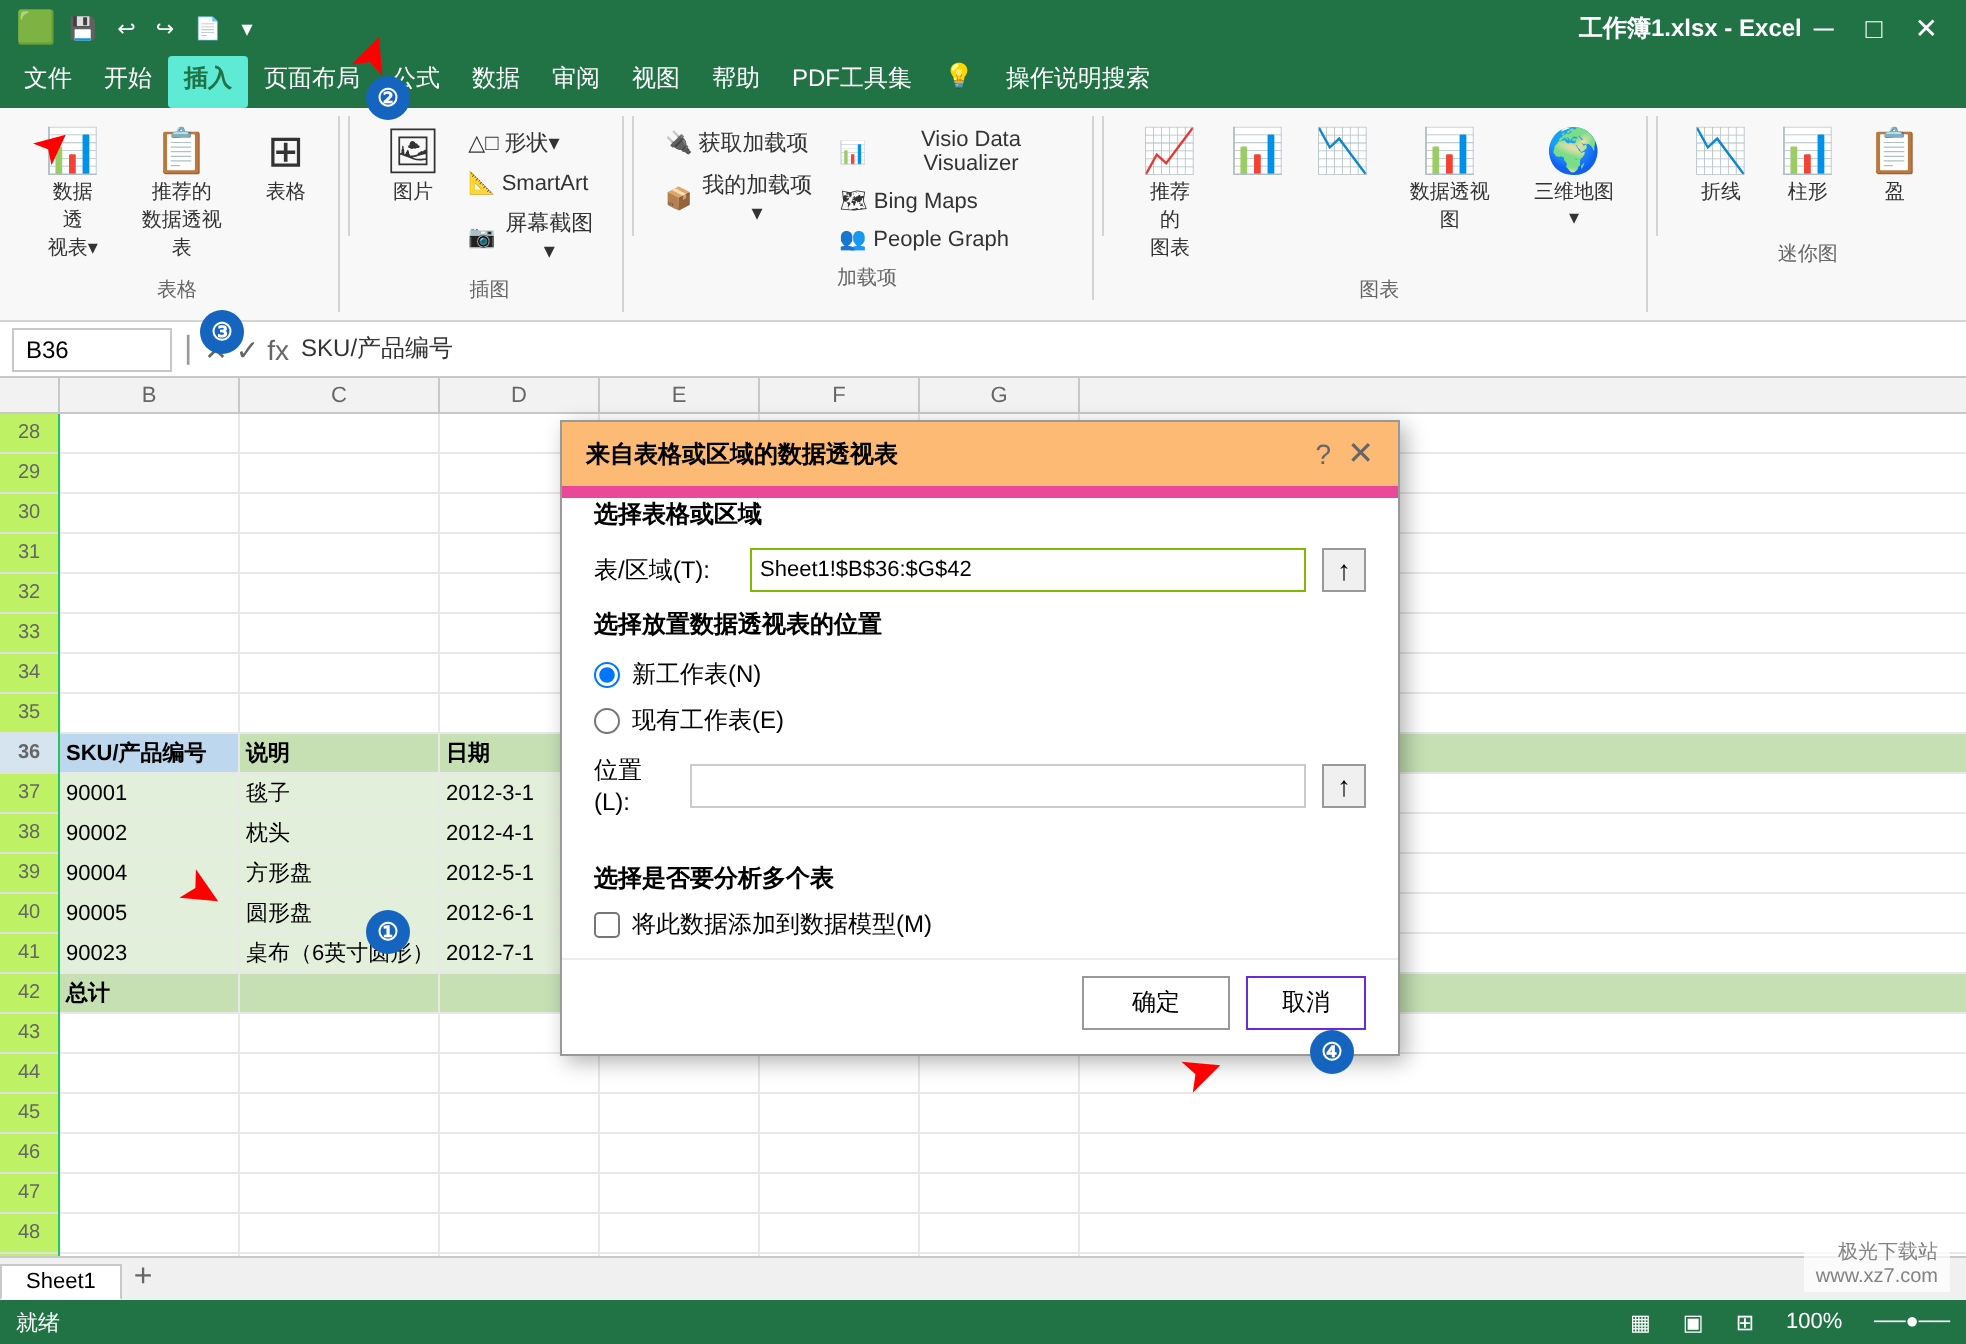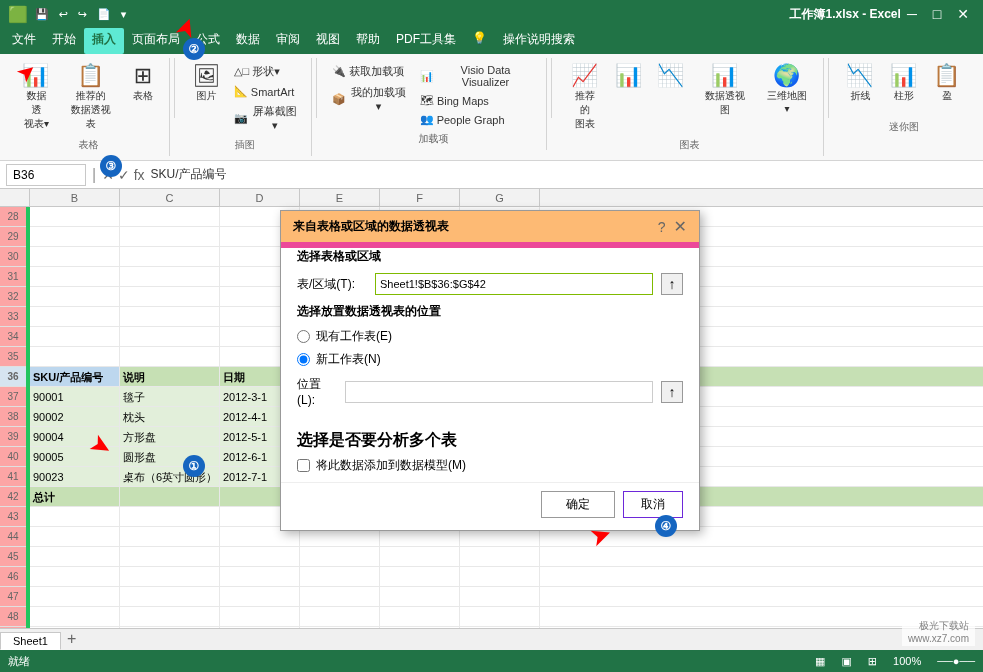--- a/index.html
+++ b/index.html
@@ -121,21 +121,21 @@
     }
     .row-num-header { width: 30px; border-right: 1px solid #c8c8c8; flex-shrink: 0; }
     .col-header {
       border-right: 1px solid #c8c8c8;
       text-align: center;
       font-size: 11px;
       color: #666;
       line-height: 18px;
     }
     .spreadsheet-body { display: flex; }
-    .row-numbers { width: 30px; background: #fca5a5; border-right: 4px solid #22c55e; flex-shrink: 0; }
+    .row-numbers { width: 30px; background: #bef264; border-right: 1px solid #22c55e; flex-shrink: 0; }
     .row-number { height: 20px; border-bottom: 1px solid #e0e0e0; text-align: center; font-size: 10px; color: #666; line-height: 20px; }
     .grid { flex: 1; overflow: hidden; }
     .grid-row { display: flex; height: 20px; border-bottom: 1px solid #e8e8e8; }
     .cell {
       border-right: 1px solid #e8e8e8;
       padding: 0 3px;
       font-size: 11px;
       line-height: 20px;
       overflow: hidden;
       white-space: nowrap;
@@ -197,21 +197,21 @@
       justify-content: center;
       font-size: 14px;
     }
     .radio-group { display: flex; flex-direction: column; gap: 6px; margin-bottom: 8px; }
     .radio-row { display: flex; align-items: center; gap: 6px; font-size: 12px; }
     .radio-row input[type=radio] { margin: 0; }
     .location-row { display: flex; align-items: center; gap: 8px; margin-bottom: 23px; }
     .location-label { font-size: 12px; width: 40px; }
     .location-input { flex: 1; height: 22px; border: 1px solid #ccc; padding: 0 4px; font-size: 11px; }
     .analyze-section { margin-bottom: 8px; }
-    .analyze-label { font-size: 16px; font-weight: bold; margin-bottom: 6px; }
+    .analyze-label { font-size: 12px; font-weight: bold; margin-bottom: 6px; }
     .checkbox-row { display: flex; align-items: center; gap: 6px; font-size: 12px; }
     .checkbox-row input[type=checkbox] { margin: 0; }
     .dialog-footer { display: flex; justify-content: flex-end; gap: 8px; padding: 8px 16px 12px; border-top: 1px solid #eee; margin-top: 4px; }
     .btn-ok {
       background: white;
       border: 1px solid #999;
       padding: 4px 24px;
       font-size: 12px;
       cursor: pointer;
       min-width: 60px;
@@ -717,26 +717,26 @@
       <div class="dialog-section-label">选择表格或区域</div>
       <div class="dialog-row">
         <label class="dialog-label">表/区域(T):</label>
         <input class="dialog-input" value="Sheet1!$B$36:$G$42" style="">
         <button class="dialog-input-btn">↑</button>
       </div>
 
       <div class="dialog-section-label">选择放置数据透视表的位置</div>
       <div class="radio-group">
         <label class="radio-row">
+          <input type="radio" name="placement" checked="" style="">
+          <span>新工作表(N)</span>
+        </label>
+        <label class="radio-row">
           <input type="radio" name="placement" style="">
           <span>现有工作表(E)</span>
-        </label>
-        <label class="radio-row">
-          <input type="radio" name="placement" checked="" style="">
-          <span>新工作表(N)</span>
         </label>
       </div>
       <div class="location-row">
         <span class="location-label">位置(L):</span>
         <input class="location-input" value="" style="">
         <button class="dialog-input-btn">↑</button>
       </div>
 
       <div class="analyze-section">
         <div class="analyze-label">选择是否要分析多个表</div>

